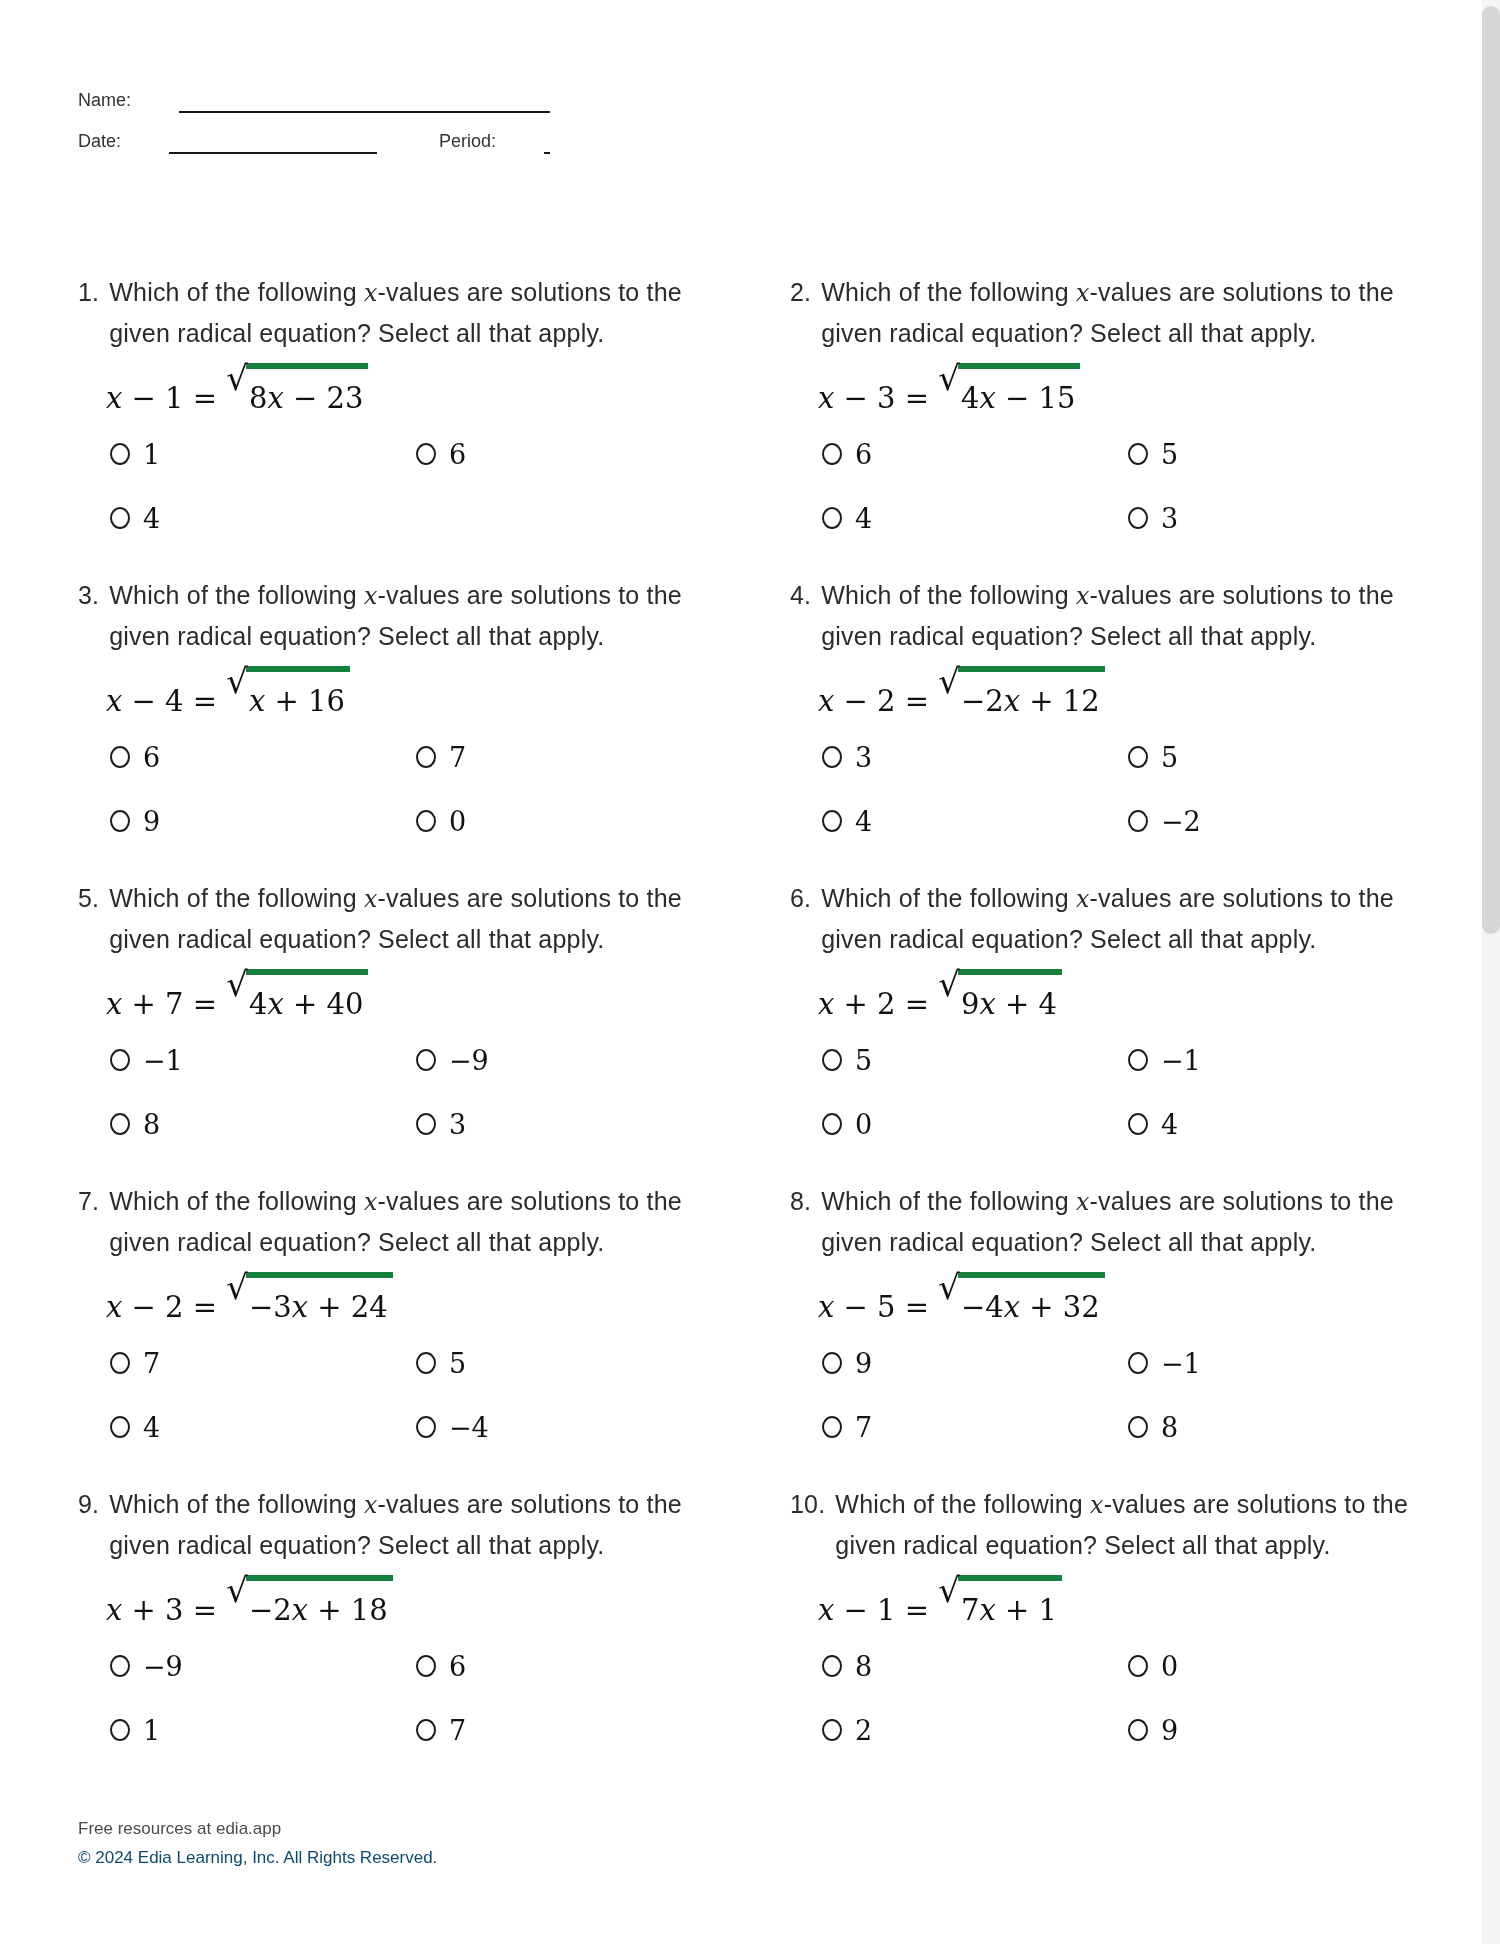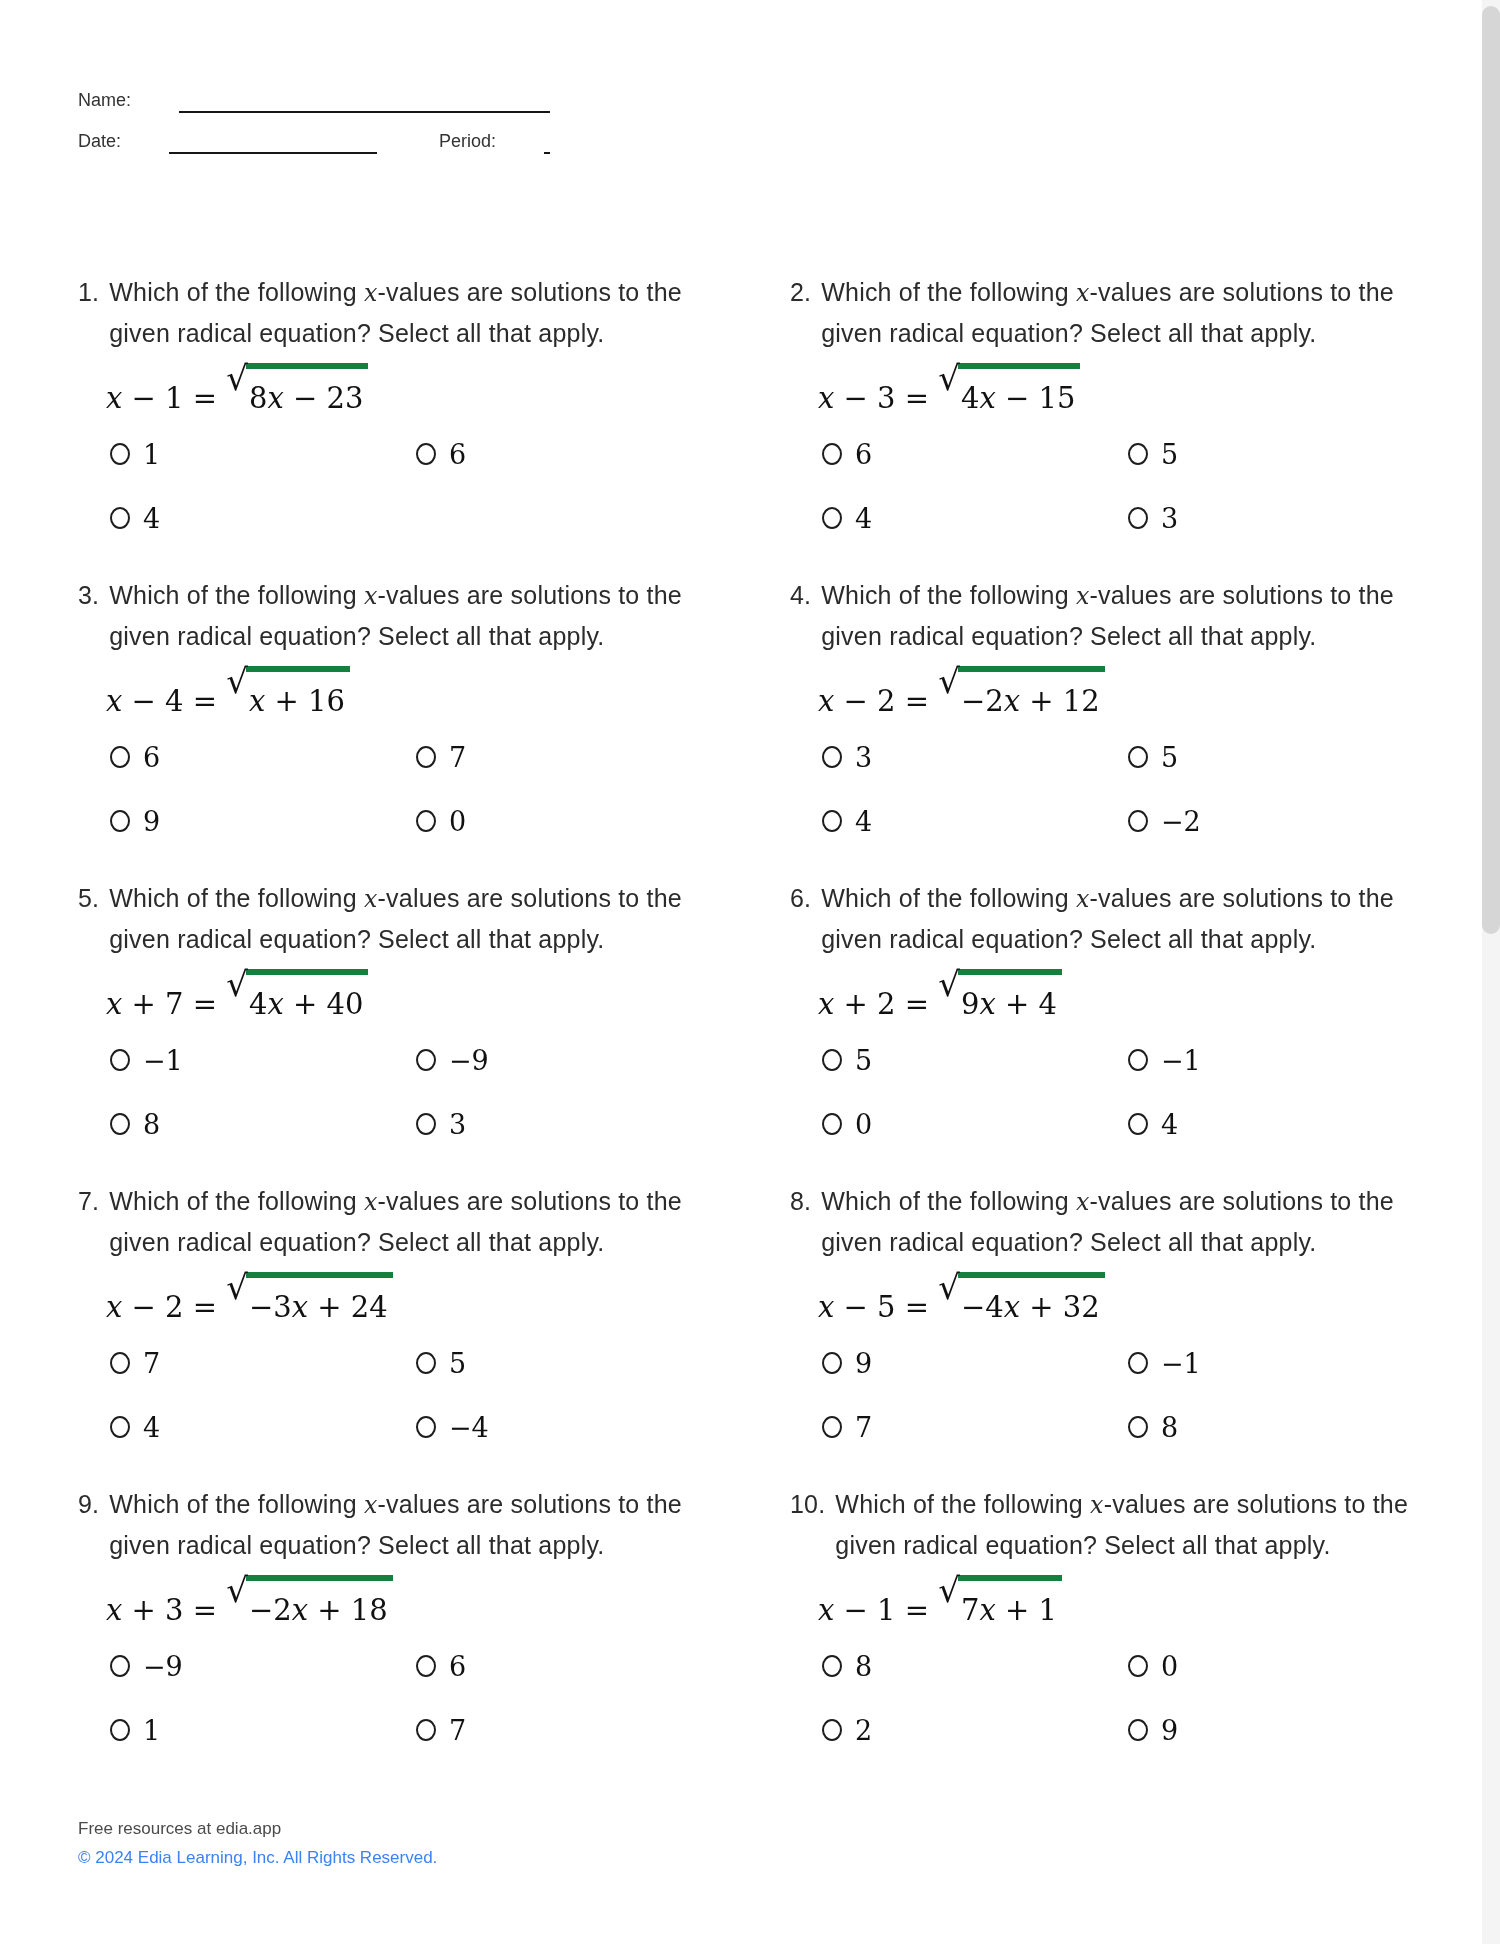--- a/index.html
+++ b/index.html
@@ -74,21 +74,21 @@
     box-sizing: border-box;
     flex: none;
     margin-right: 13px;
     background: #fff;
   }
   .opt-label { font-family: "DejaVu Serif", serif; font-size: 27px; color: #111; }
 
   
   .footer { margin: 6px 0 0 78px; font-size: 17px; }
   .footer-line1 { color: #4b4b4b; margin-bottom: 9px; margin-top: 32px; }
-  .footer-line2 { color: #3b82f6; }
+  .footer-line2 { color: #0c4a6e; }
 
   
   .scroll-track {
     position: absolute;
     top: 0; right: 0;
     width: 18px; height: 1944px;
     background: #f4f4f4;
   }
   .scroll-thumb {
     position: absolute;

